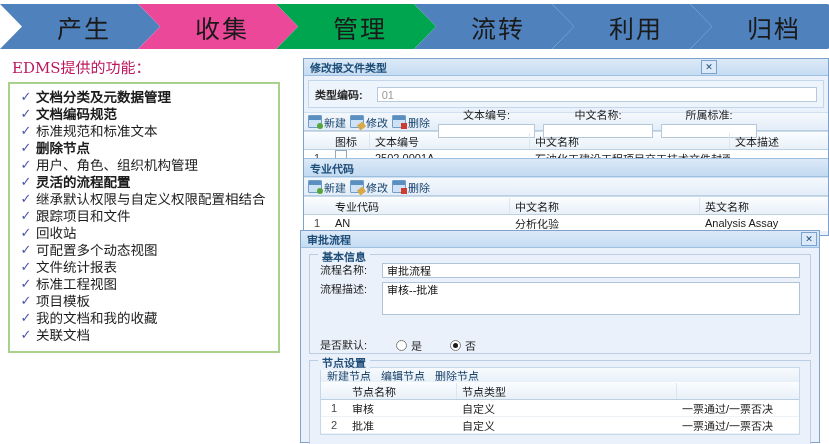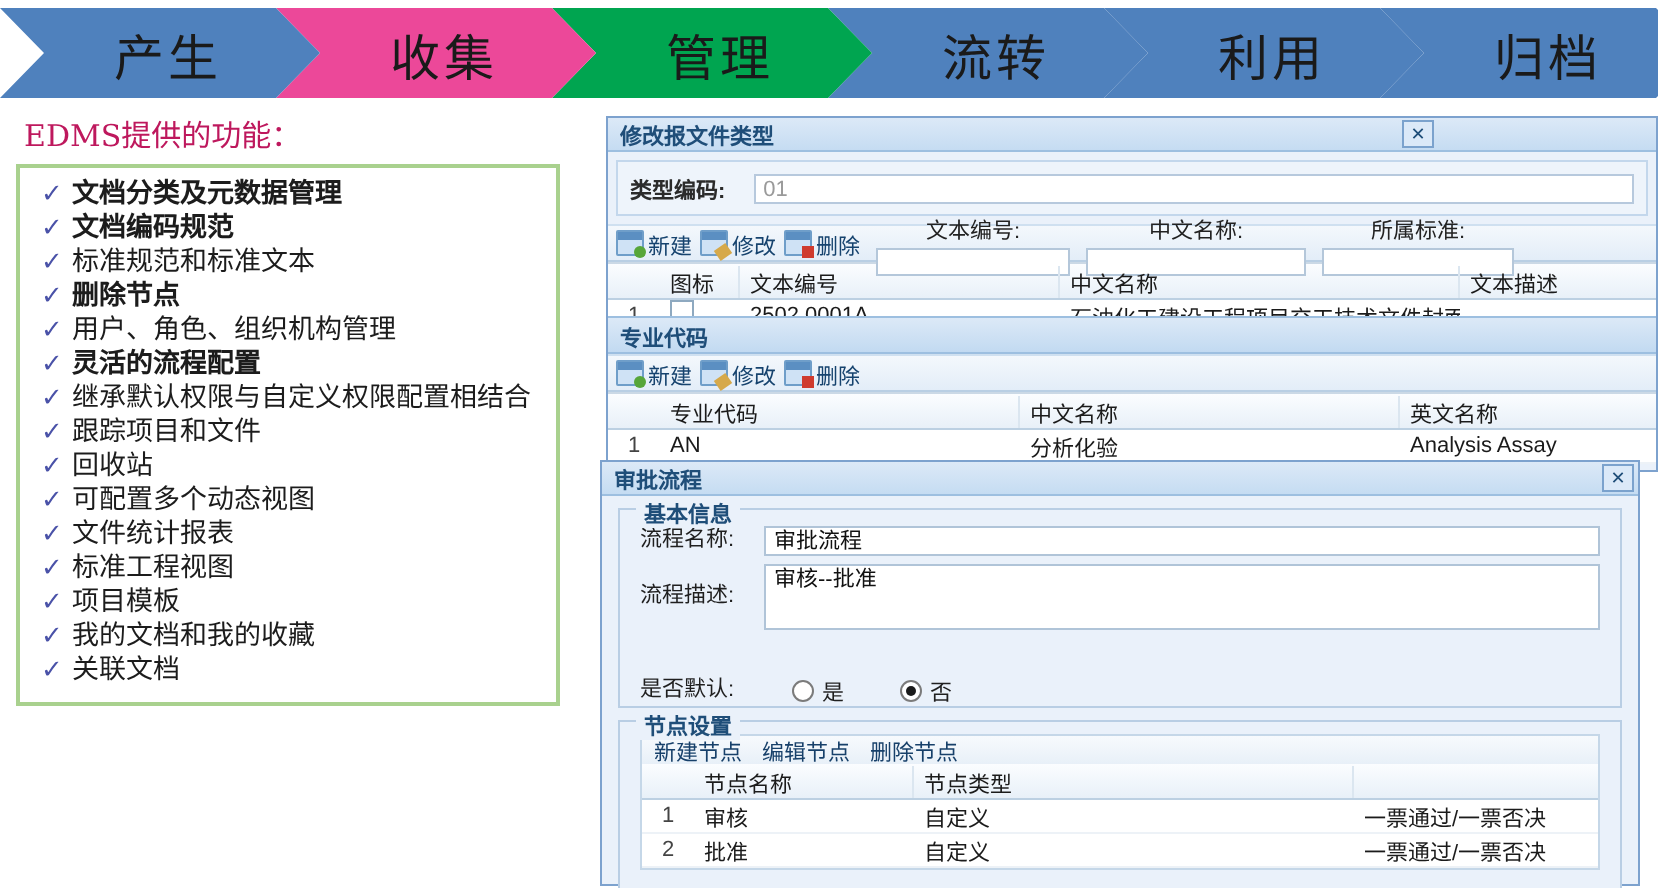--- a/index.html
+++ b/index.html
@@ -123,21 +123,21 @@
 
   
   .grp{
     border:1px solid #b9cee4;margin:6px 8px;padding:8px 10px 10px 10px;
     position:relative;background:#eaf1fa;
   }
   .grp-legend{
     position:absolute;top:-7px;left:8px;background:#eaf1fa;padding:0 4px;
     font-size:11px;font-weight:bold;color:#1f4e79;
   }
-  .frow{display:flex;align-items:center;margin-bottom:4px;}
+  .frow{display:flex;align-items:flex-start;margin-bottom:4px;}
   .flabel{width:62px;flex:0 0 62px;font-size:11px;color:#1f1f1f;line-height:15px;}
   .finput{
     flex:1;background:#fff;border:1px solid #b0c4d8;font-size:11px;
     padding:1px 4px;box-sizing:border-box;color:#111;
   }
   .radio-wrap{display:flex;align-items:center;gap:4px;margin-left:14px;}
   .radio{
     width:9px;height:9px;border:1px solid #7b7b7b;border-radius:50%;
     background:#fff;display:inline-block;position:relative;
   }

